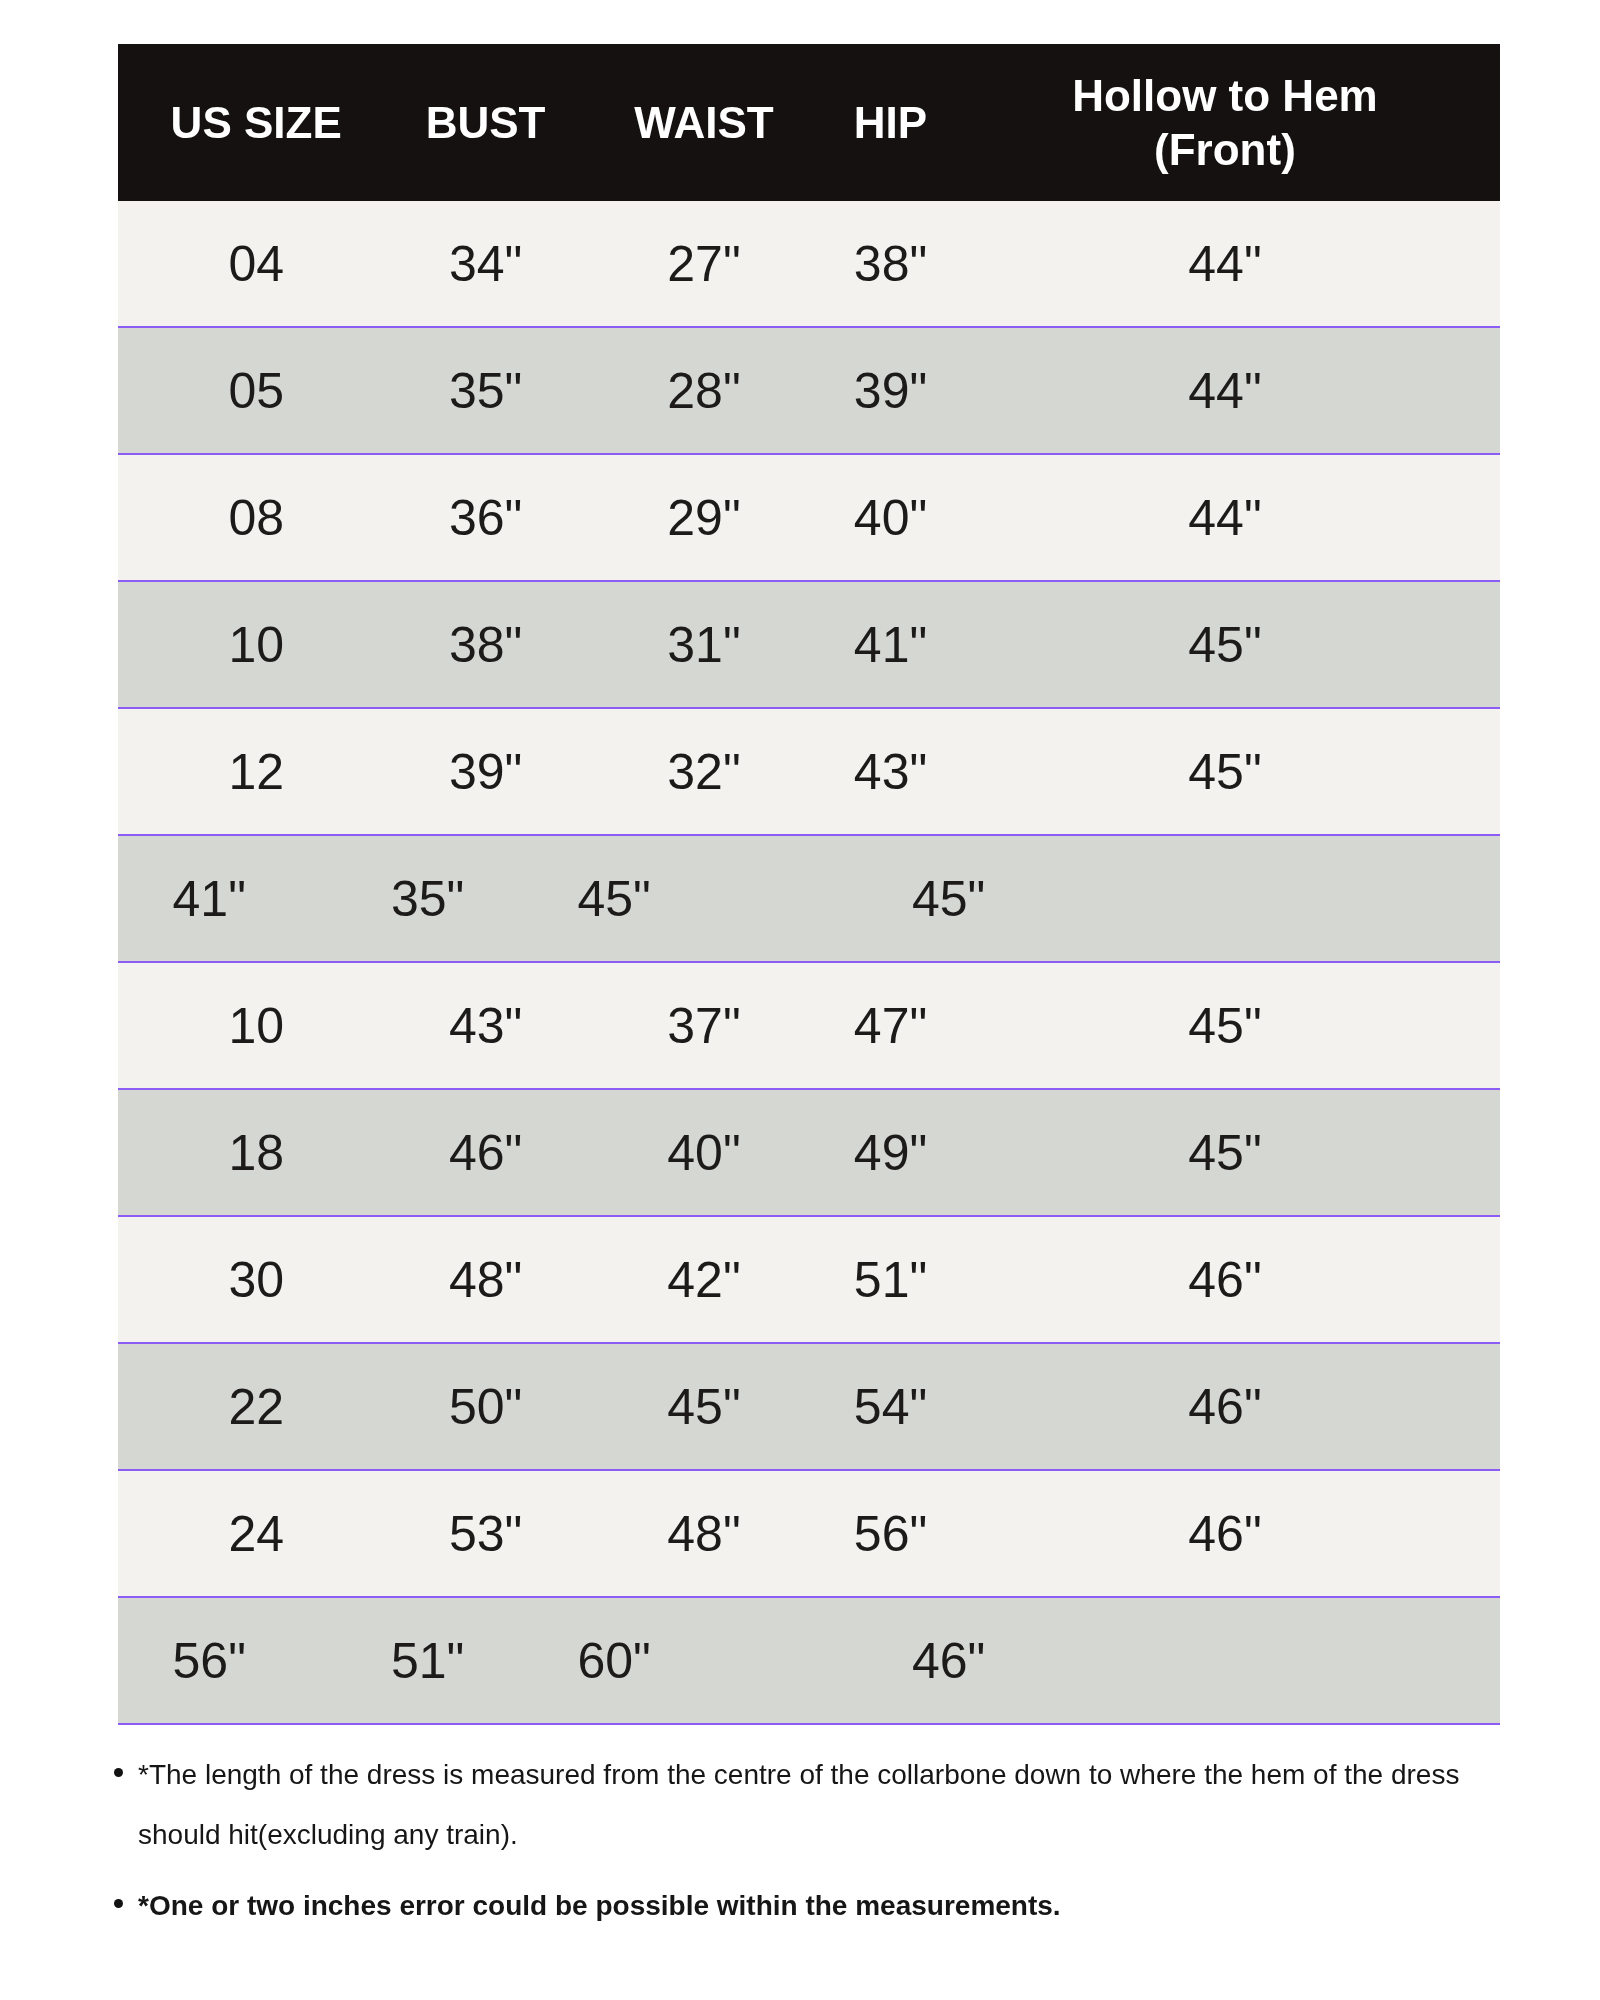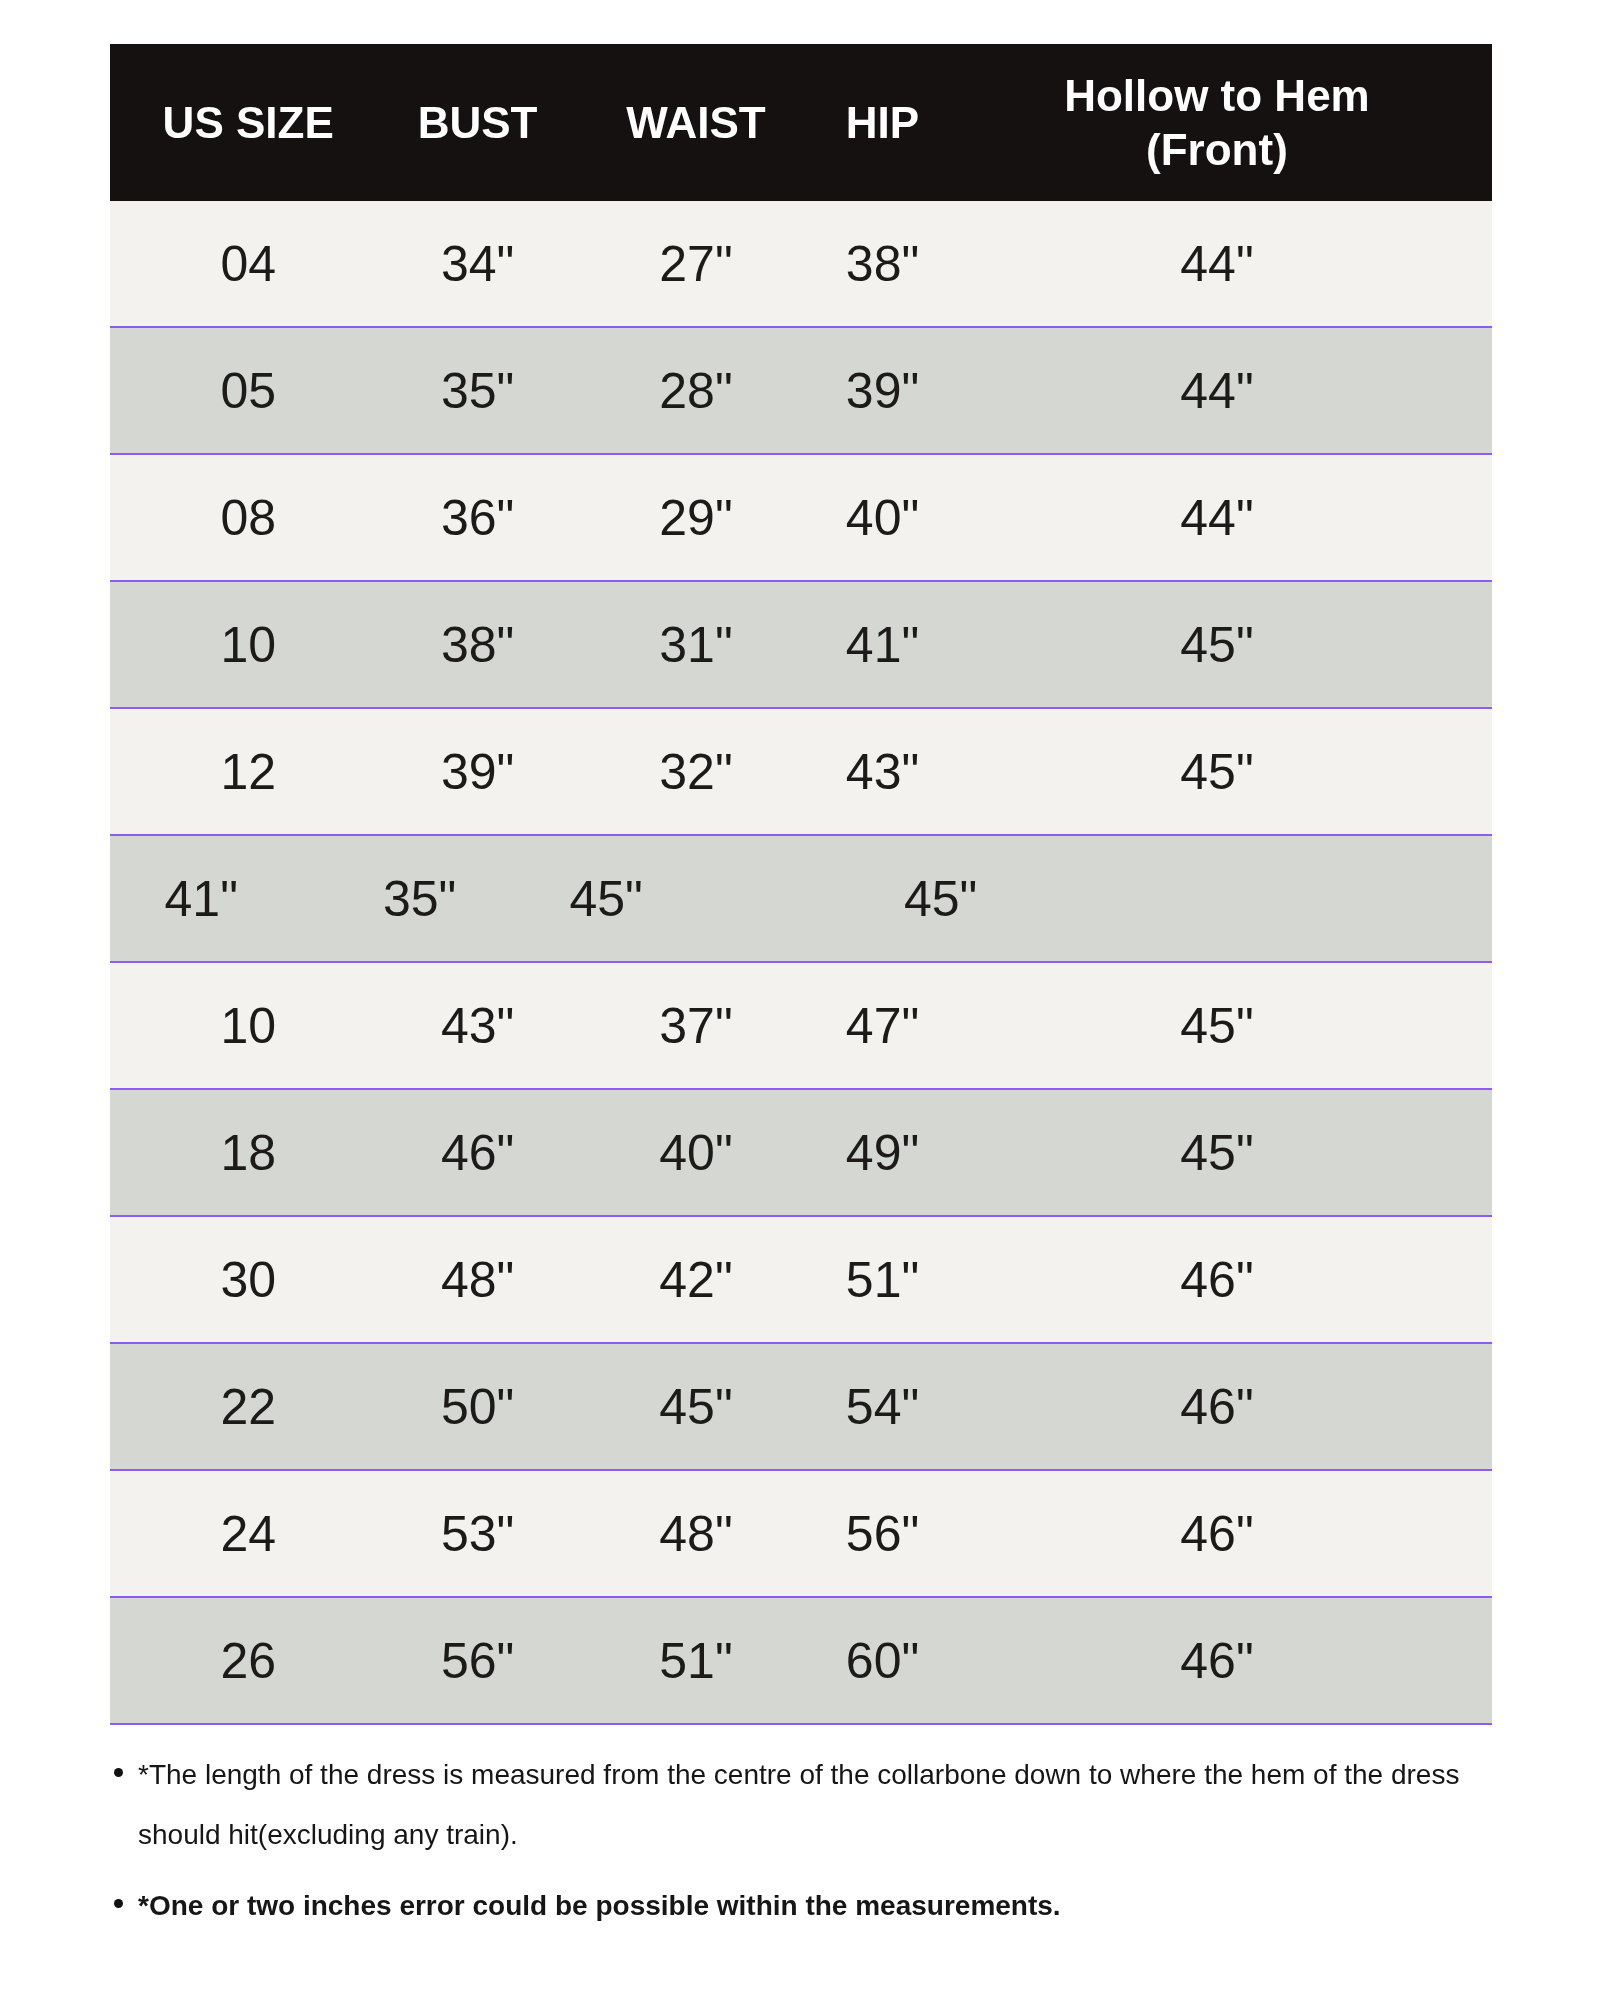--- a/index.html
+++ b/index.html
@@ -23,21 +23,21 @@
     height: 2000px;
     background: var(--page_bg);
     overflow: hidden;
   }
   .size-table {
     position: absolute;
     left: 110px;
     top: 44px;
     width: 1382px;
   }
-  .row { display: flex; width: 100%; }
+  .row { display: flex; width: 100%; margin-left: 8px; }
   .header-row {
     background: var(--header_bg);
     height: 157px;
     align-items: center;
   }
   .hcell {
     color: var(--header_text);
     font-weight: bold;
     font-size: 44px;
     line-height: 1.22;
@@ -182,21 +182,20 @@
 
       <div class="row body-row">
         <div class="cell c0">24</div>
         <div class="cell c1">53"</div>
         <div class="cell c2">48"</div>
         <div class="cell c3">56"</div>
         <div class="cell c4">46"</div>
       </div>
 
       <div class="row body-row">
-        <div class="cell c0">26</div>
         <div class="cell c1">56"</div>
         <div class="cell c2">51"</div>
         <div class="cell c3">60"</div>
         <div class="cell c4">46"</div>
       </div>
     </div>
 
   </section>
 
   <ul class="notes">

